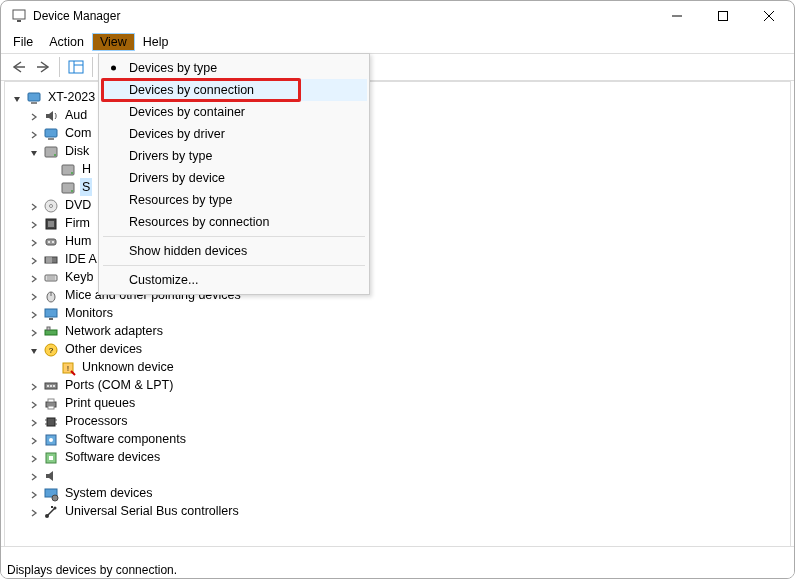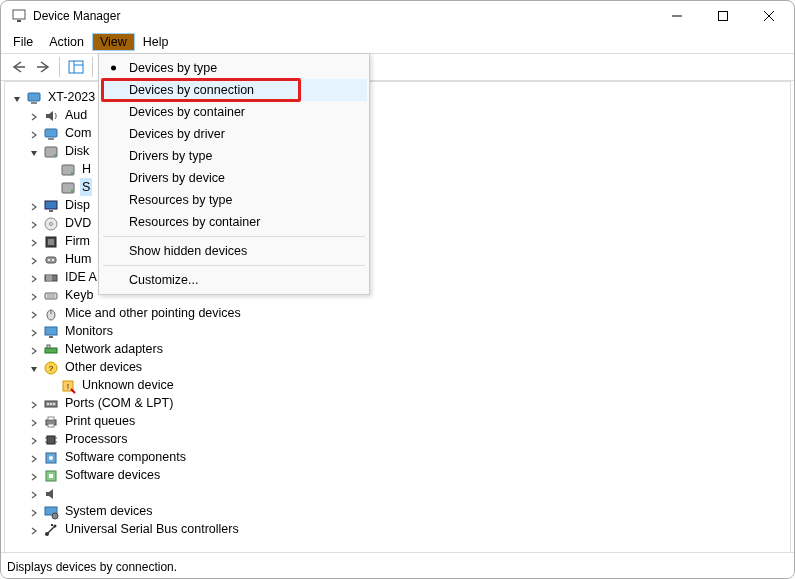--- a/index.html
+++ b/index.html
@@ -152,24 +152,24 @@
     position:absolute;
     border: 3px solid #e02020;
     pointer-events: none;
     border-radius: 2px;
   }
 
   
   .statusbar {
     position: absolute;
     bottom: 0; left: 0; right: 0;
-    height: 26px;
+    height: 32px;
     border-top: 1px solid #ddd;
     font-size: 12px;
-    padding: 7px 6px 0;
+    padding: 16px 6px 0;
     background: #fff;
   }
 </style>
 </head>
 <body>
 
 <div class="titlebar">
   <span class="app-icon">
     <svg width="14" height="14" viewBox="0 0 14 14">
       <rect x="1" y="1" width="12" height="9" fill="#fff" stroke="#555"></rect>
@@ -325,36 +325,20 @@
       </div>
       <div class="lvl1">
         <div class="node">
           <span class="caret">
             <svg width="10" height="10">
               <path d="M3 2 L7 5 L3 8" fill="none" stroke="#606060" stroke-width="1.3"></path>
             </svg>
           </span>
           <span class="nicon">
             <svg width="16" height="16" viewBox="0 0 16 16">
-              <rect x="2" y="3" width="12" height="8" fill="#3a7abd" stroke="#225"></rect>
-              <rect x="6" y="12" width="4" height="2" fill="#666"></rect>
-            </svg>
-          </span>
-          <span class="nlabel">Disp</span>
-        </div>
-      </div>
-      <div class="lvl1">
-        <div class="node">
-          <span class="caret">
-            <svg width="10" height="10">
-              <path d="M3 2 L7 5 L3 8" fill="none" stroke="#606060" stroke-width="1.3"></path>
-            </svg>
-          </span>
-          <span class="nicon">
-            <svg width="16" height="16" viewBox="0 0 16 16">
               <circle cx="8" cy="8" r="6" fill="#e8e8e8" stroke="#888"></circle>
               <circle cx="8" cy="8" r="1.5" fill="#fff" stroke="#888"></circle>
             </svg>
           </span>
           <span class="nlabel">DVD</span>
         </div>
       </div>
       <div class="lvl1">
         <div class="node">
           <span class="caret">
@@ -654,21 +638,21 @@
     <div class="dd-item">
       <span>Drivers by type</span>
     </div>
     <div class="dd-item">
       <span>Drivers by device</span>
     </div>
     <div class="dd-item">
       <span>Resources by type</span>
     </div>
     <div class="dd-item">
-      <span>Resources by container</span>
+      <span>Resources by connection</span>
     </div>
     <div class="dd-sep"></div>
     <div class="dd-item">
       <span>Show hidden devices</span>
     </div>
     <div class="dd-sep"></div>
     <div class="dd-item">
       <span>Customize...</span>
     </div>
     <div class="dd-redbox" style="left: 2px; top: 24px; width: 200px; height: 24px;"></div>

